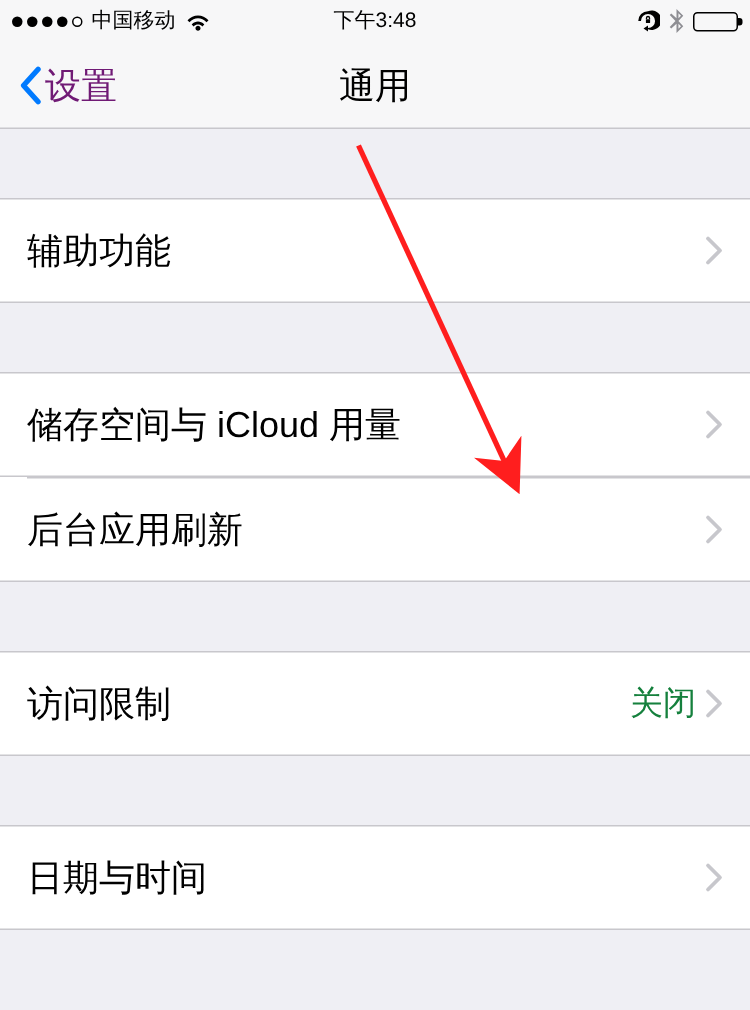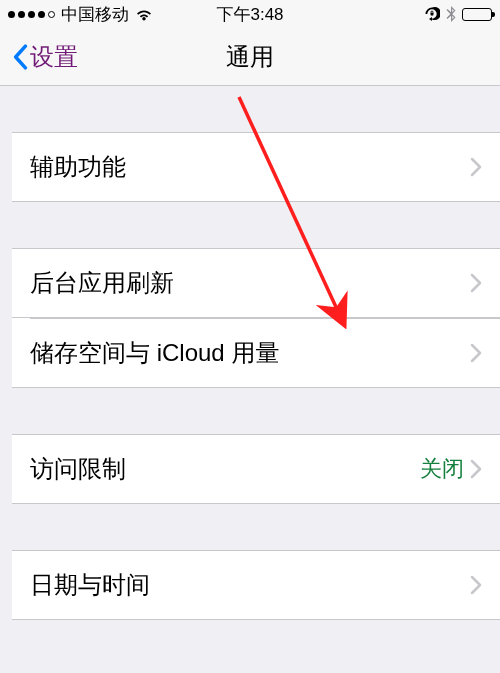--- a/index.html
+++ b/index.html
@@ -11,21 +11,21 @@
     position: relative;
   }
   
   .status-bar {
     height: 28px;
     background: #f7f7f8;
     display: flex;
     align-items: center;
     justify-content: space-between;
     padding: 12px 8px;
-    font-size: 17px;
+    font-size: 14px;
     font-weight: 500;
   }
   .status-left, .status-right { display: flex; align-items: center; gap: 6px; }
   .signal-dots { display: flex; gap: 3px; align-items: center; }
   .signal-dots .dot { width: 7px; height: 7px; border-radius: 50%; background:#000; }
   .signal-dots .dot.hollow { background:#fff; border:1px solid #000; }
   .wifi-icon, .lock-icon, .bt-icon { display:inline-flex; }
   .battery {
     width: 30px; height: 13px; border: 1.5px solid #000; border-radius: 3px; position: relative;
   }
@@ -46,21 +46,21 @@
   }
   .back-btn {
     position: absolute; left: 4px; top: 0; bottom: 0;
     display: flex; align-items: center; gap: 2px;
     color: #701a75; font-size: 24px;
     padding: 0 8px;
   }
   .back-chevron { display:inline-flex; }
   .nav-title { font-size: 24px; font-weight: 400; }
   
-  .group { margin-top: 46px; padding-left: 12px; }
+  .group { margin-top: 46px; }
   .group:first-of-type { margin-top: 46px; }
   .cell {
     background: #fff;
     min-height: 70px;
     display: flex;
     align-items: center;
     padding: 0 18px;
     font-size: 24px;
     position: relative;
     border-top: 1px solid #c8c7cc;
@@ -135,29 +135,29 @@
     <span class="disclosure">
       <svg width="12" height="20" viewBox="0 0 12 20">
           <path d="M2 2l8 8-8 8" stroke="#c7c7cc" stroke-width="2.5" fill="none" stroke-linecap="round" stroke-linejoin="round"></path>
         </svg>
     </span>
   </div>
 </div>
 
 <div class="group">
   <div class="cell">
-    <span class="label">后台应用刷新</span>
+    <span class="label">储存空间与 iCloud 用量</span>
     <span class="disclosure">
       <svg width="12" height="20" viewBox="0 0 12 20">
           <path d="M2 2l8 8-8 8" stroke="#c7c7cc" stroke-width="2.5" fill="none" stroke-linecap="round" stroke-linejoin="round"></path>
         </svg>
     </span>
   </div>
   <div class="cell">
-    <span class="label">储存空间与 iCloud 用量</span>
+    <span class="label">后台应用刷新</span>
     <span class="disclosure">
       <svg width="12" height="20" viewBox="0 0 12 20">
           <path d="M2 2l8 8-8 8" stroke="#c7c7cc" stroke-width="2.5" fill="none" stroke-linecap="round" stroke-linejoin="round"></path>
         </svg>
     </span>
   </div>
 </div>
 
 <div class="group">
   <div class="cell">

